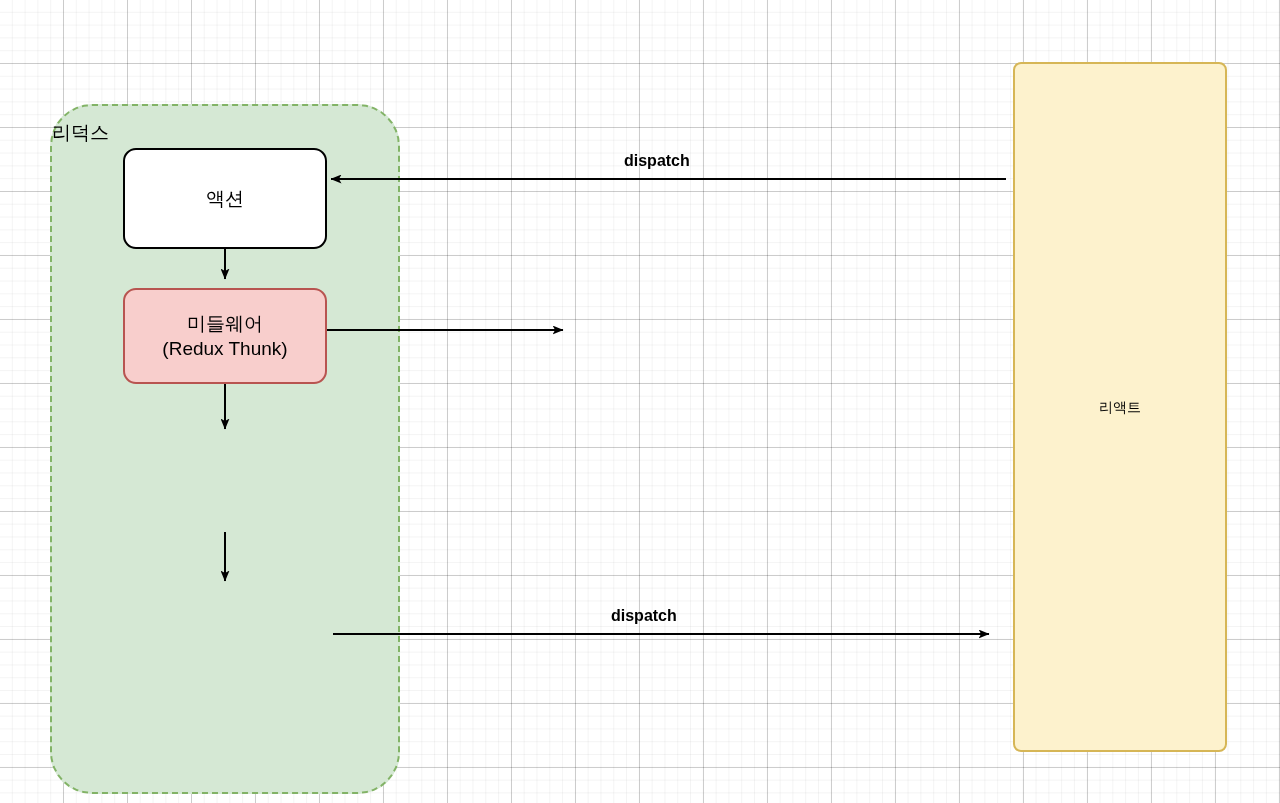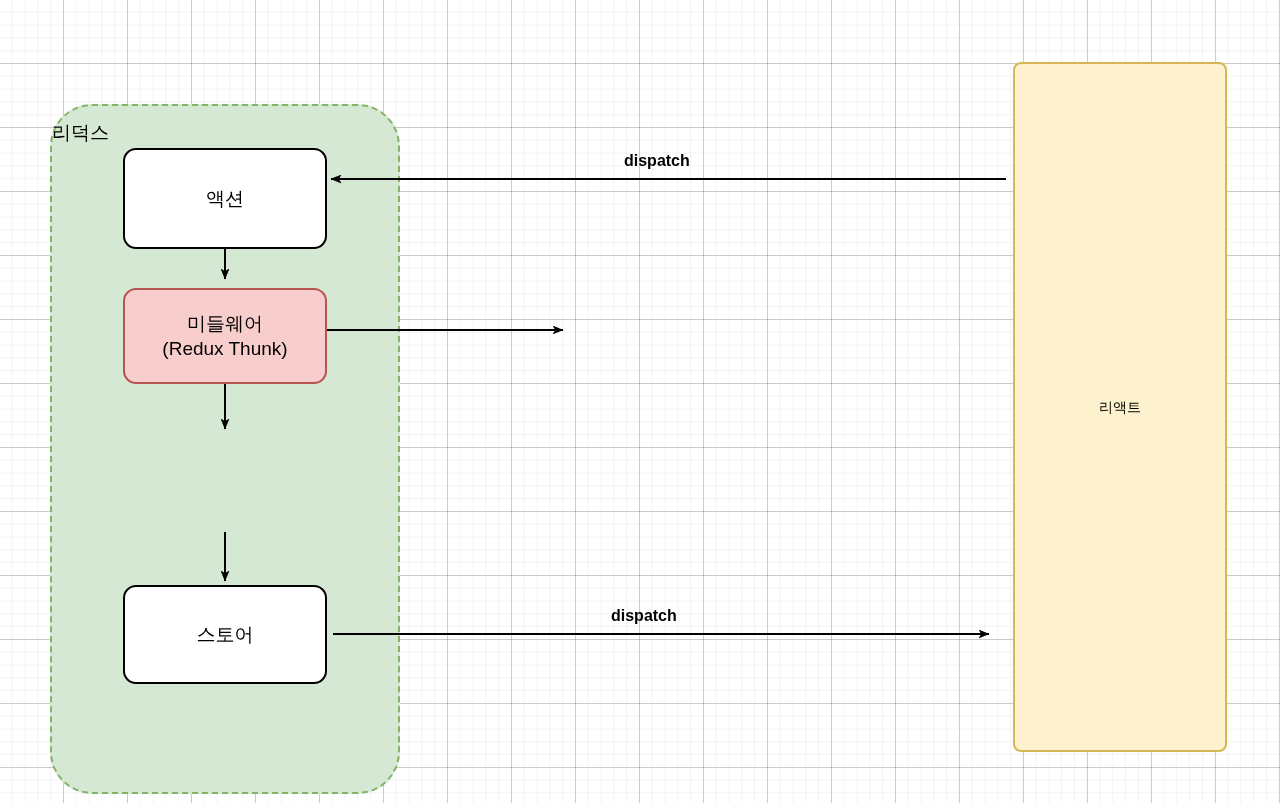--- a/index.html
+++ b/index.html
@@ -133,21 +133,18 @@
   </div>
 
   <div class="node box-pink" id="node-middleware">
     <div>
       <div>미들웨어</div>
       <div>(Redux Thunk)</div>
     </div>
   </div>
 
 
-  <div class="node box-white" id="node-store">
-    <span>스토어</span>
-  </div>
 
 
   <div class="edge-label" id="label-dispatch">dispatch</div>
   <div class="edge-label" id="label-selector">dispatch</div>
 
 </div>
 
 </body></html>

